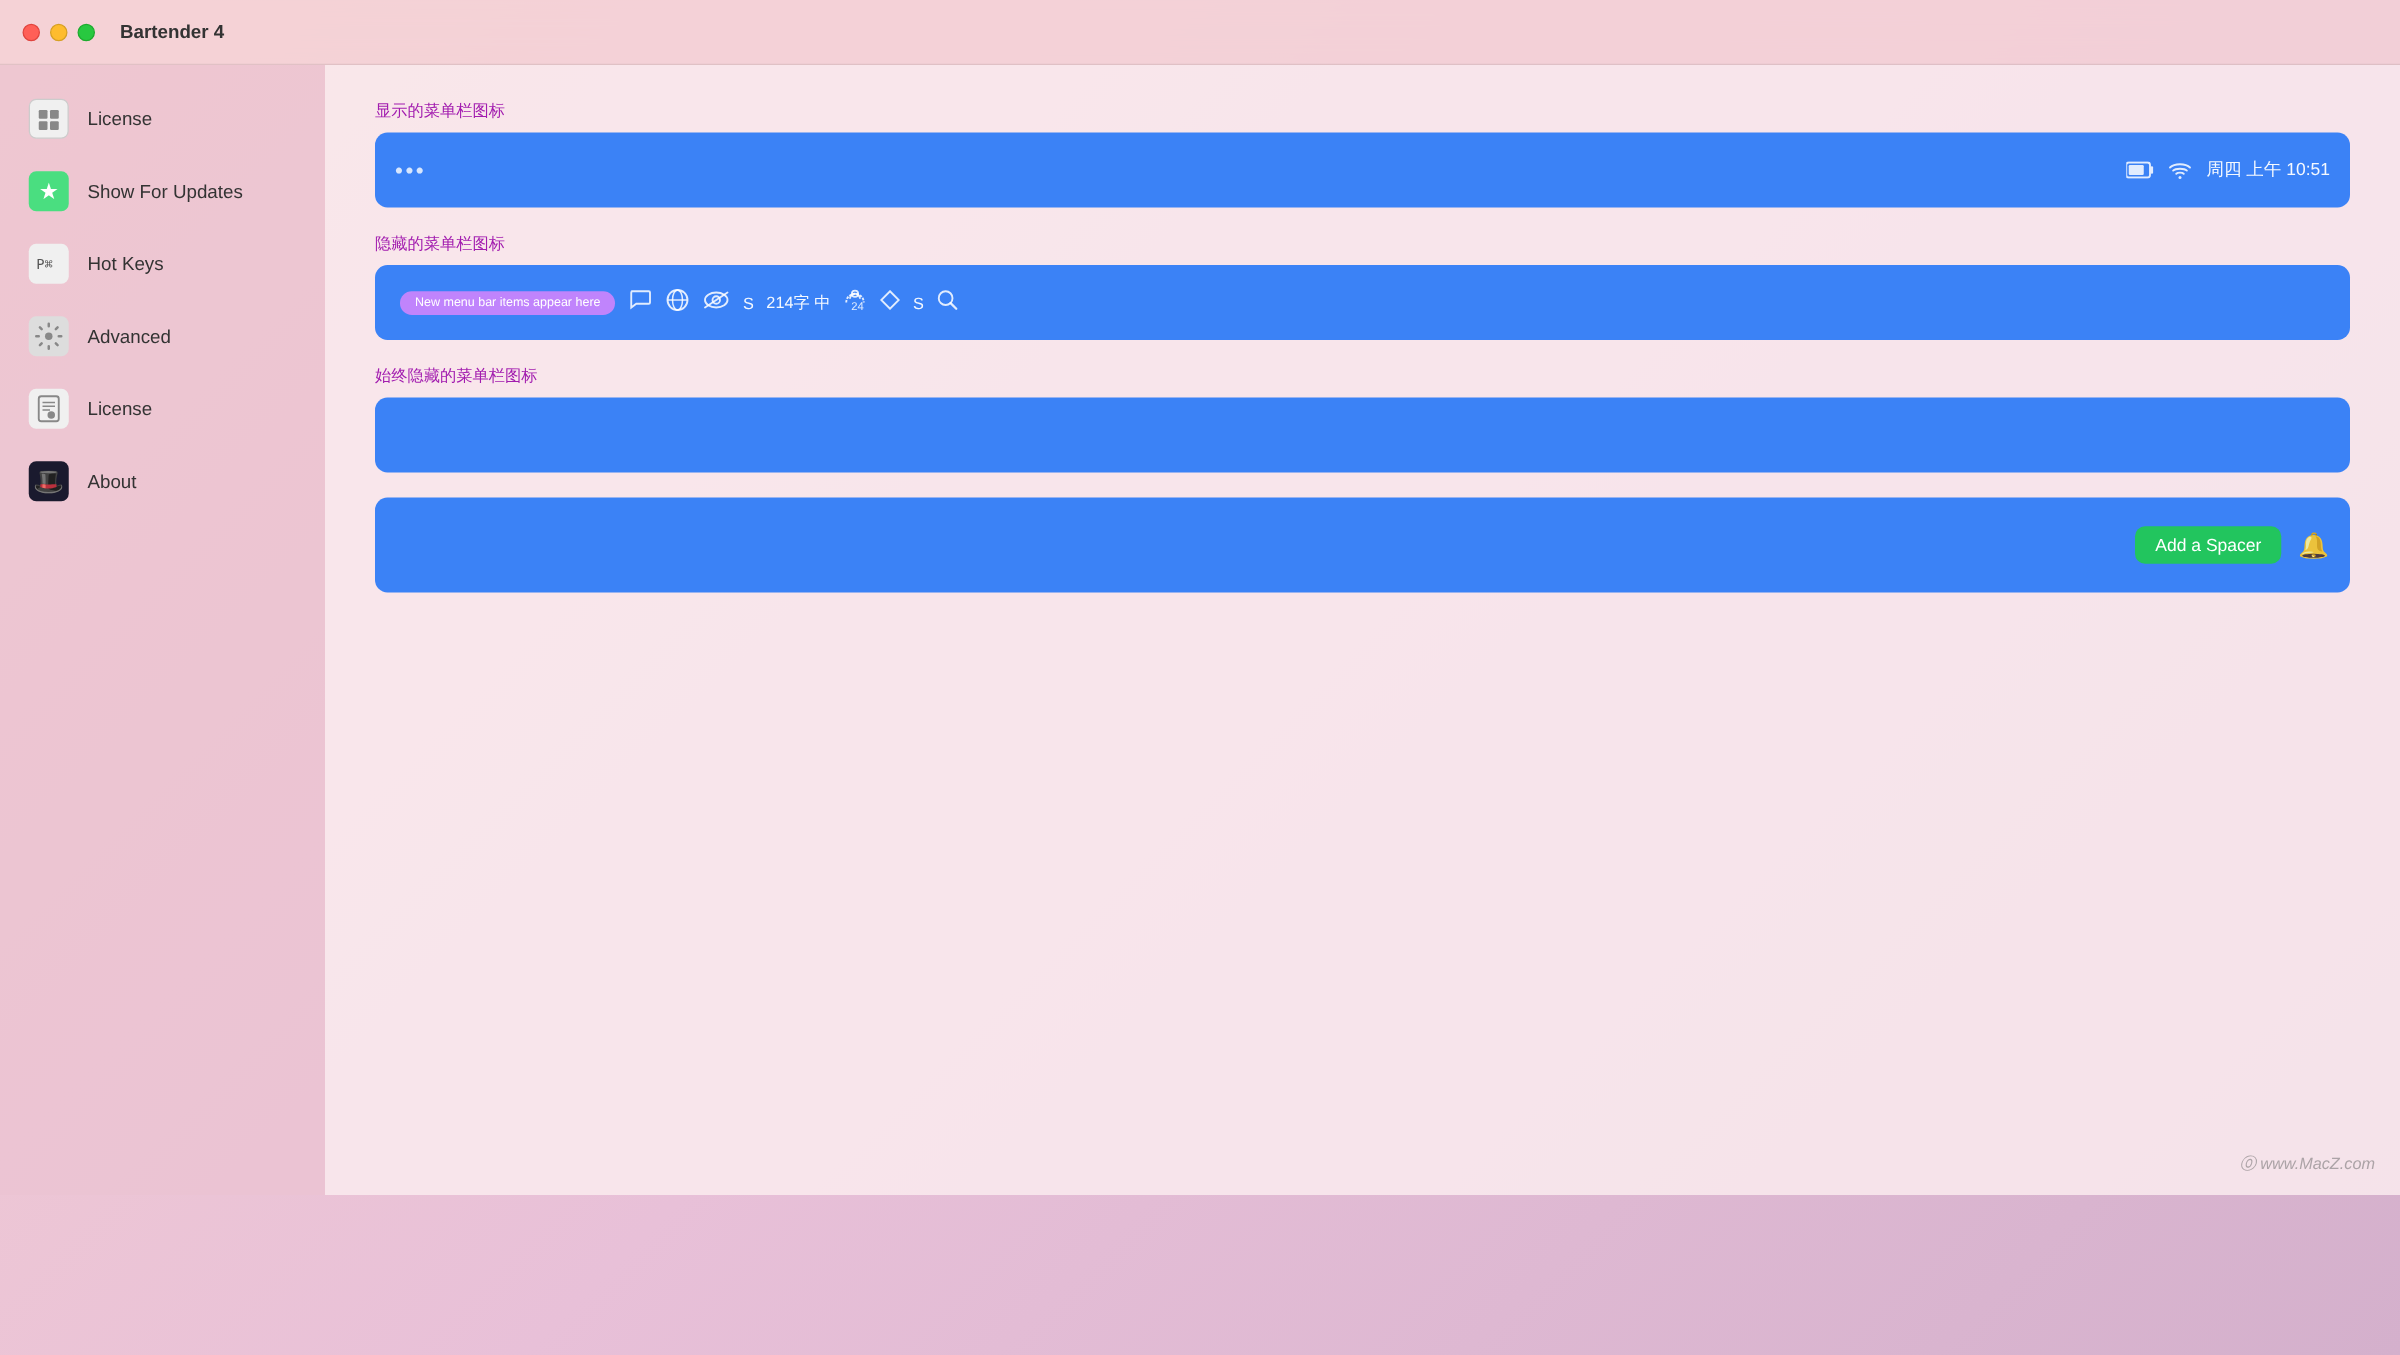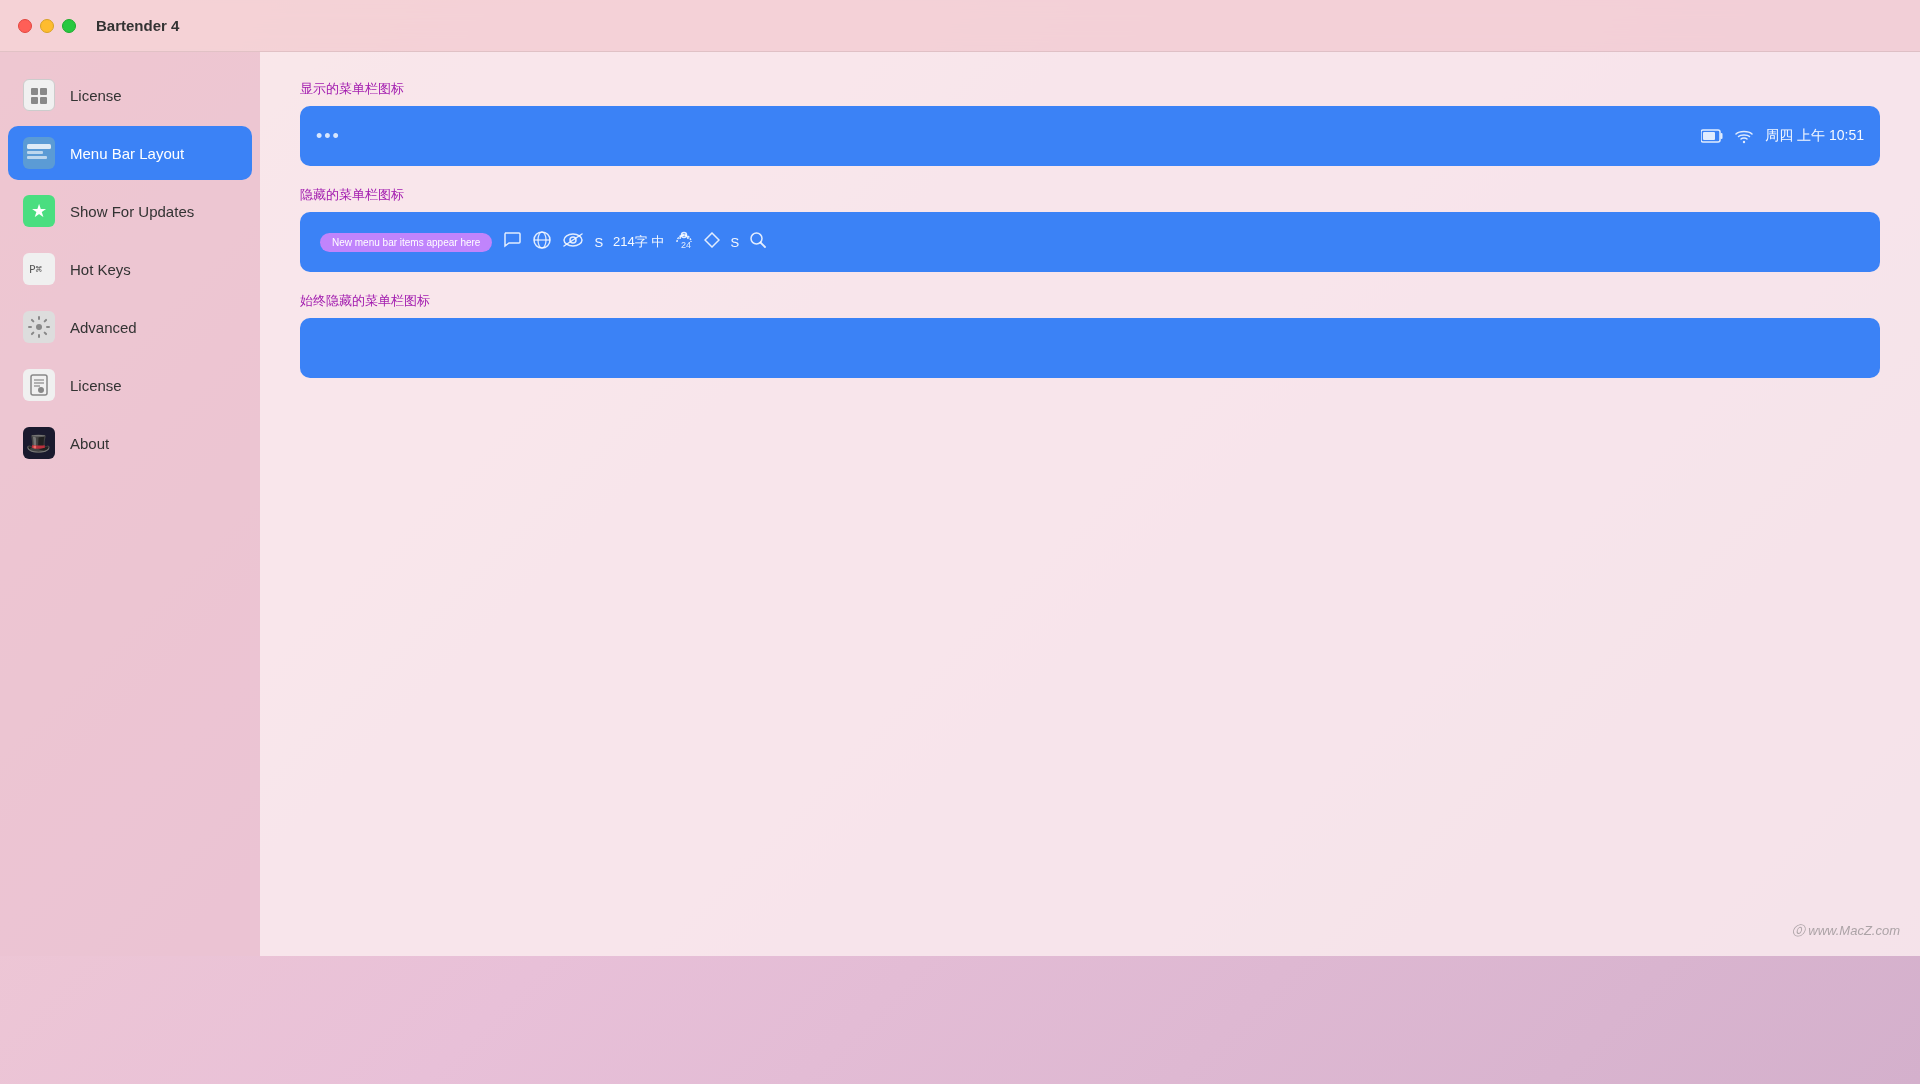--- a/index.html
+++ b/index.html
@@ -298,32 +298,20 @@
               <rect x="3" y="4" width="7" height="7" rx="1" fill="#888"></rect>
               <rect x="12" y="4" width="7" height="7" rx="1" fill="#888"></rect>
               <rect x="3" y="13" width="7" height="7" rx="1" fill="#888"></rect>
               <rect x="12" y="13" width="7" height="7" rx="1" fill="#888"></rect>
             </svg>
           </div>
         </div>
         <span>License</span>
       </div>
 
-      <div class="sidebar-item active">
-        <div class="sidebar-icon">
-          <div class="sidebar-icon-img icon-menubar">
-            <svg width="28" height="28" viewBox="0 0 28 28" fill="none">
-              <rect x="2" y="5" width="24" height="5" rx="1.5" fill="rgba(255,255,255,0.8)"></rect>
-              <rect x="2" y="12" width="16" height="3" rx="1" fill="rgba(255,255,255,0.6)"></rect>
-              <rect x="2" y="17" width="20" height="3" rx="1" fill="rgba(255,255,255,0.6)"></rect>
-            </svg>
-          </div>
-        </div>
-        <span>Menu Bar Layout</span>
-      </div>
 
       <div class="sidebar-item">
         <div class="sidebar-icon">
           <div class="sidebar-icon-img icon-updates">
             <span style="color:white;font-size:18px;">★</span>
           </div>
         </div>
         <span>Show For Updates</span>
       </div>
 
@@ -445,18 +433,22 @@
             <line x1="11.5" y1="11.5" x2="16" y2="16" stroke="rgba(255,255,255,0.85)" stroke-width="1.8" stroke-linecap="round"></line>
           </svg>
         </span>
       </div>
 
       <div class="section-label" style="margin-top:8px;">始终隐藏的菜单栏图标</div>
       <div class="menu-bar-zone always-hidden-zone">
       </div>
 
 
+      <div class="menu-bar-zone tray-zone">
+        <button class="add-spacer-btn">Add a Spacer</button>
+        <span class="bell-icon">🔔</span>
+      </div>
 
     </div>
   </div>
 
   <div class="watermark">⓪ www.MacZ.com</div>
 </div>
 
 </body></html>

